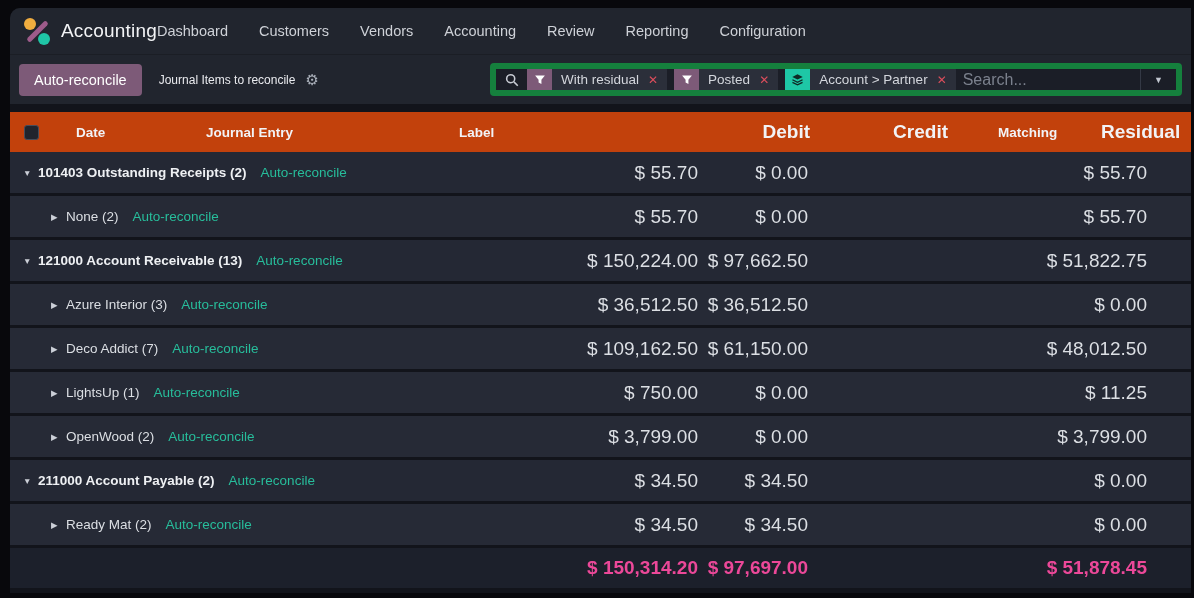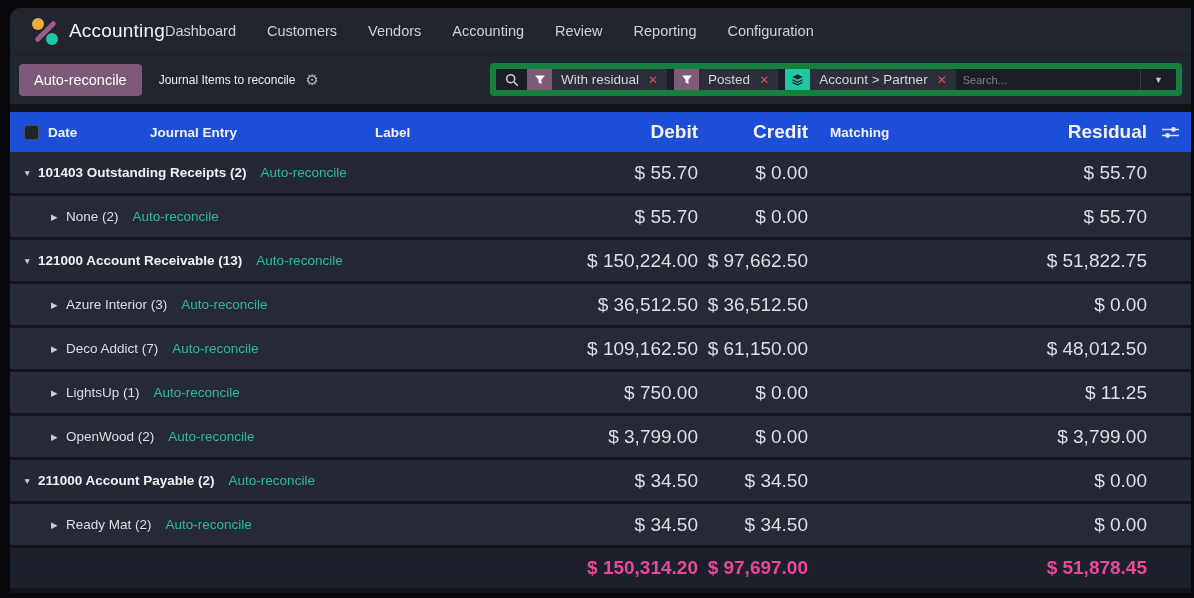--- a/index.html
+++ b/index.html
@@ -4,21 +4,21 @@
 <style>
   * { margin:0; padding:0; box-sizing:border-box; }
   html,body { width:1194px; height:598px; background:#08080c; font-family:"Liberation Sans","DejaVu Sans",sans-serif; overflow:hidden; }
   .app {
     position:absolute; top:8px; left:10px; right:3px; bottom:5px;
     background:#12141b; border-top-left-radius:10px; overflow:hidden;
   }
   
   .navbar {
     height:46px; background:#21252e; display:flex; align-items:center;
-    padding-left:22px;
+    padding-left:14px;
   }
   .logo { position:relative; width:27px; height:27px; flex:0 0 auto; }
   .logo .dot { position:absolute; border-radius:50%; width:12px; height:12px; }
   .logo .dot.yellow { top:0; left:0; background:#f0ad3f; }
   .logo .dot.teal { bottom:0; right:1px; background:#1fc5a6; }
   .logo .bar {
     position:absolute; left:11px; top:0px; width:5px; height:27px;
     background:#9d5b8a; border-radius:3px; transform:rotate(45deg);
   }
   .brand { color:#f2f3f5; font-size:19px; font-weight:500; margin-left:10px; letter-spacing:.2px; }
@@ -46,35 +46,35 @@
     display:flex; align-items:center; height:25px; background:#2b2f3a; border-radius:3px;
     overflow:hidden; margin-right:7px; flex:0 0 auto; cursor:pointer;
   }
   .facet-icon { width:25px; height:25px; display:flex; align-items:center; justify-content:center; }
   .facet-icon.filter { background:#7d5a78; }
   .facet-icon.groupby { background:#1ec7a6; }
   .facet-label { color:#d3d6dc; font-size:13.5px; padding:0 9px; white-space:nowrap; }
   .facet-remove { color:#dc4e5c; font-size:12px; font-weight:700; padding-right:9px; cursor:pointer; }
   .search-input {
     flex:1 1 auto; min-width:50px; background:transparent; border:none; outline:none;
-    color:#dfe2e8; font-size:11px; font-family:inherit;
+    color:#dfe2e8; font-size:16px; font-family:inherit;
   }
   .search-input::placeholder { color:#7b818d; }
   .search-dropdown {
     width:36px; align-self:stretch; border-left:1px solid #343945; display:flex;
     align-items:center; justify-content:center; cursor:pointer; flex:0 0 auto;
   }
   .search-dropdown .caret-down { color:#c2c7d0; font-size:9px; }
   
   .grid {
     display:grid;
     grid-template-columns:38px 102px 225px 210px 115px 110px 95px 1fr 42px;
     align-items:center;
   }
-  .table-header { height:40px; margin-top:8px; background:#1d4ed8; color:#f2f3f6; font-size:13.5px; font-weight:700; }
+  .table-header { height:40px; margin-top:8px; background:#c2410c; color:#f2f3f6; font-size:13.5px; font-weight:700;gap:28px; }
   .cb-cell { display:flex; justify-content:flex-end; padding-right:9px; }
   .checkbox { width:15px; height:15px; border:1px solid #464c59; border-radius:3px; background:#20242d; cursor:pointer; }
   .hdr.num { text-align:right; }
   .hdr.matching { padding-left:20px; }
   .icon-col { display:flex; justify-content:center; }
   .sliders-icon { cursor:pointer; display:flex; }
   .row { height:41px; margin-bottom:3px; background:#262a36; color:#dcdfe4; font-size:13.5px; }
   .row.group { background:#242834; }
   .name-cell { grid-column:1 / 5; display:flex; align-items:center; }
   .row.group .name-cell { padding-left:13px; }

